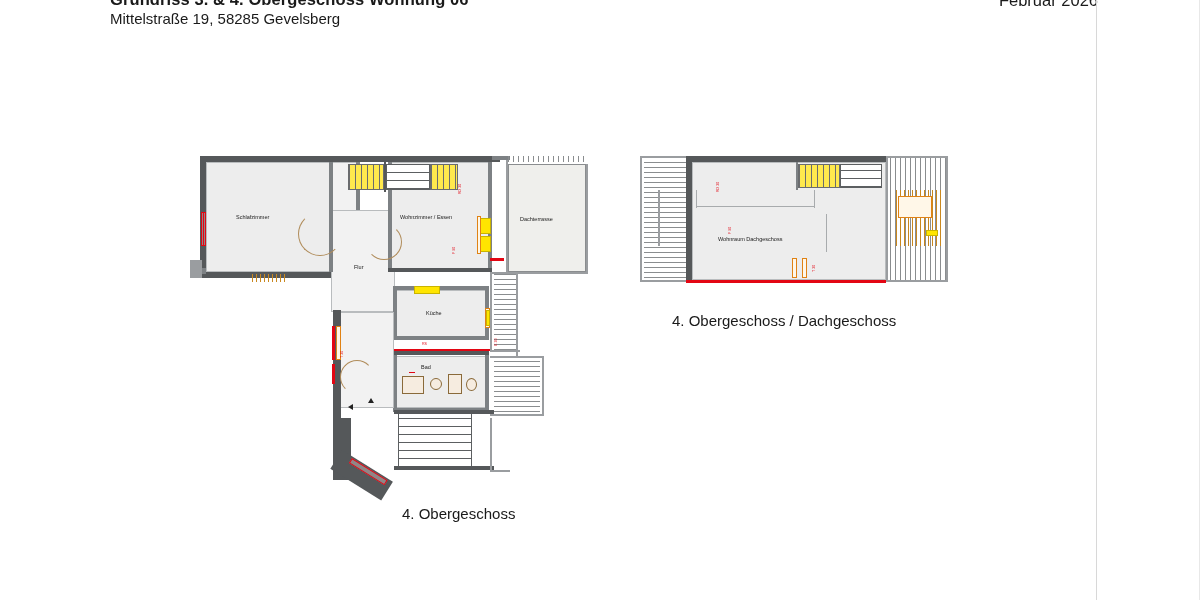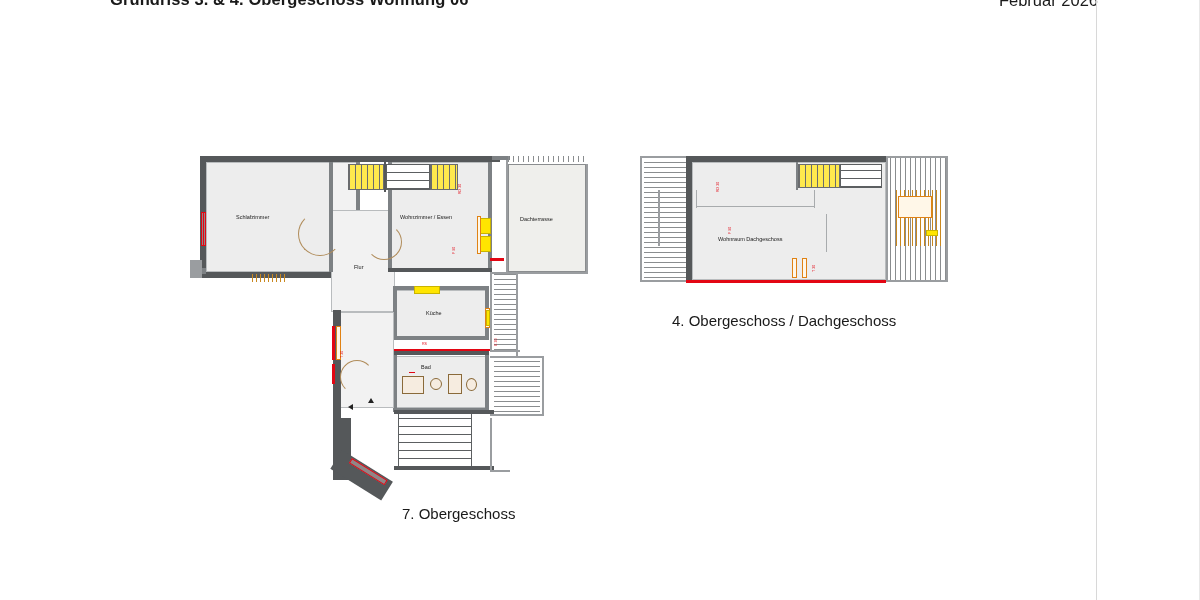--- a/index.html
+++ b/index.html
@@ -193,20 +193,21 @@
     border-top: 3px solid transparent;
     border-bottom: 3px solid transparent;
     border-right: 5px solid #222;
   }
 </style>
 </head>
 <body>
 
 <div class="header">
   <div class="title-main">Grundriss 3. &amp; 4. Obergeschoss Wohnung 06</div>
+  <div class="title-sub">Mittelstraße 19, 58285 Gevelsberg</div>
   <div class="title-date">Februar 2026</div>
 </div>
 
 <div class="sheet-rule r1"></div>
 <div class="sheet-rule r2"></div>
 
 <div class="plan" id="plan1" style="left:190px; top:150px; width:420px; height:380px;">
 
   <div class="wall" style="left:10px; top:6px; width:300px; height:6px;"></div>
   <div class="wall" style="left:10px; top:6px; width:6px; height:122px;"></div>
@@ -312,21 +313,21 @@
   <div class="hatch-v" style="left:318px; top:6px; width:78px; height:6px;"></div>
 
   <div class="hatch-v-orange" style="left:62px; top:124px; width:36px; height:8px;"></div>
 
   <div class="red-text vert" style="left:268px; top:44px;">RD 30</div>
   <div class="red-text vert" style="left:262px; top:104px;">F 90</div>
   <div class="red-text vert" style="left:150px; top:208px;">T 30</div>
   <div class="red-text" style="left:232px; top:192px;">RS</div>
   <div class="red-text vert" style="left:304px; top:196px;">E 30</div>
 
-  <div class="plan-caption" style="left:212px; top:355px;">7. Obergeschoss</div>
+  <div class="plan-caption" style="left:212px; top:355px;">4. Obergeschoss</div>
 </div>
 
 <div class="plan" id="plan2" style="left:640px; top:150px; width:350px; height:190px;">
 
   <div class="wall-thin" style="left:0px; top:6px; width:2px; height:126px;"></div>
   <div class="wall-thin" style="left:0px; top:6px; width:52px; height:2px;"></div>
   <div class="wall-thin" style="left:0px; top:130px; width:52px; height:2px;"></div>
   <div class="hatch-h" style="left:4px; top:10px; width:44px; height:118px;"></div>
   <div class="wall-thin" style="left:18px; top:40px; width:2px; height:56px;"></div>
 

